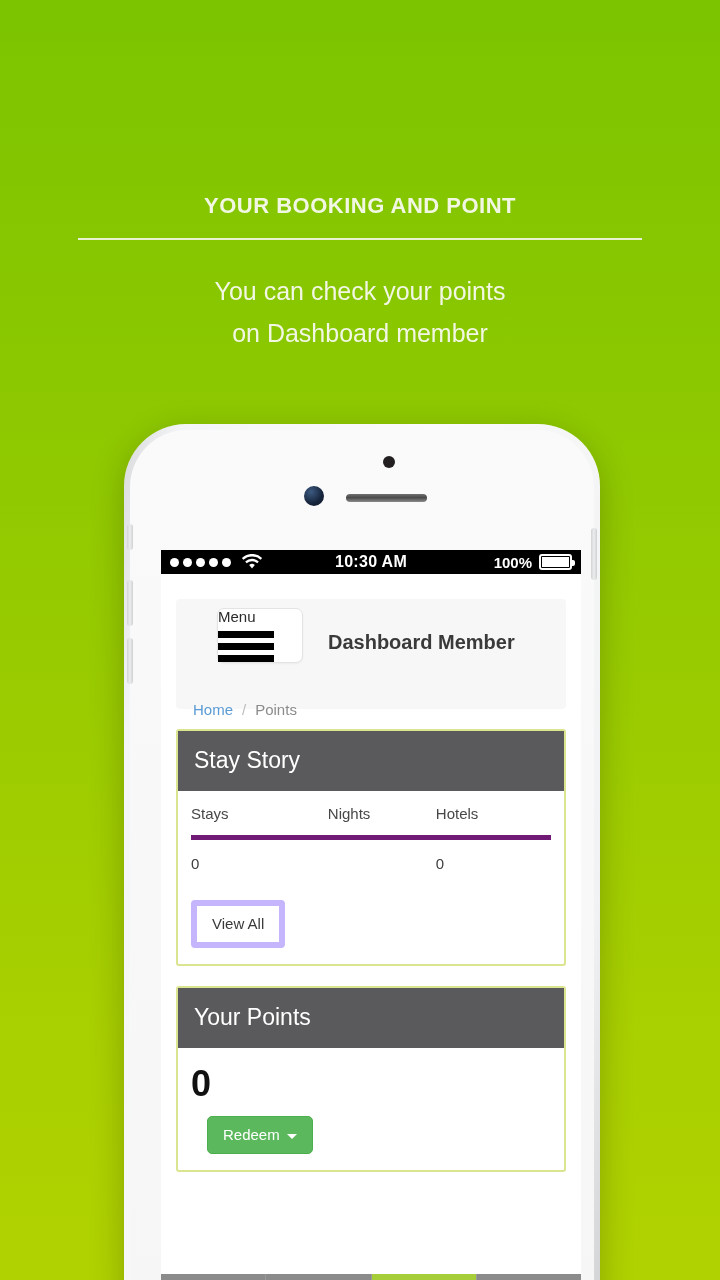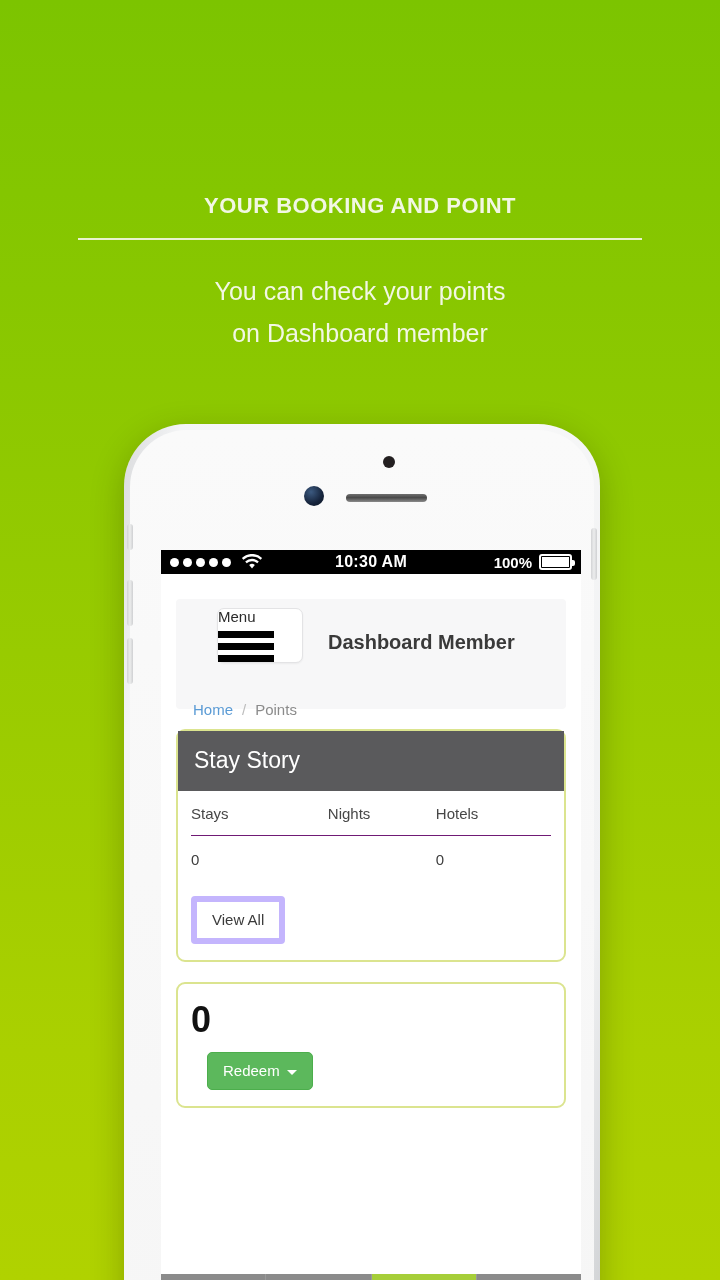--- a/index.html
+++ b/index.html
@@ -152,38 +152,38 @@
     font-size:15px; display:flex; gap:9px; align-items:baseline;
   }
   .crumbs .c-home { color:#5b9bd5;margin-top:16px; }
   .crumbs .c-sep  { color:#bdbdbd; }
   .crumbs .c-cur  { color:#8b8b8b; }
 
   
   .card {
     margin:20px 15px 0 15px;
     border:2px solid #dbe48f;
-    border-radius:9px;
+    border-radius:3px;
     background:#fff;
   }
   .card-head {
     background:#5a5a5c;
     color:#fff;
     font-size:23px;
     padding:16px 16px 17px 16px;
     line-height:27px;
   }
   .card-body { padding:0 13px 16px 13px; }
 
   table.stats { width:100%; border-collapse:collapse; }
   table.stats th {
     text-align:left; font-weight:normal;
     font-size:15px; color:#474747;
     padding:14px 0 13px 0;
-    border-bottom:1px solid #701a75;
+    border-bottom:5px solid #701a75;
   }
   table.stats td {
     text-align:left; font-size:15px; color:#3d3d3d;
     padding:15px 0 14px 0;
   }
   table.stats th:nth-child(1), table.stats td:nth-child(1) { width:38%; }
   table.stats th:nth-child(2), table.stats td:nth-child(2) { width:30%; }
 
   .btn-plain {
     display:inline-block;
@@ -315,20 +315,21 @@
                   <td></td>
                   <td>0</td>
                 </tr>
               </tbody>
             </table>
             <span class="btn-plain">View All</span>
           </div>
         </div>
 
         <div class="card">
+          <div class="card-head">Your Points</div>
           <div class="card-body">
             <div class="points-val">0</div>
             <span class="btn-redeem"><span>Redeem</span><span class="caret"></span></span>
           </div>
         </div>
 
         <div id="tabbar">
           <div class="tab">Home</div>
           <div class="tab">Book</div>
           <div class="tab active">Points</div>

